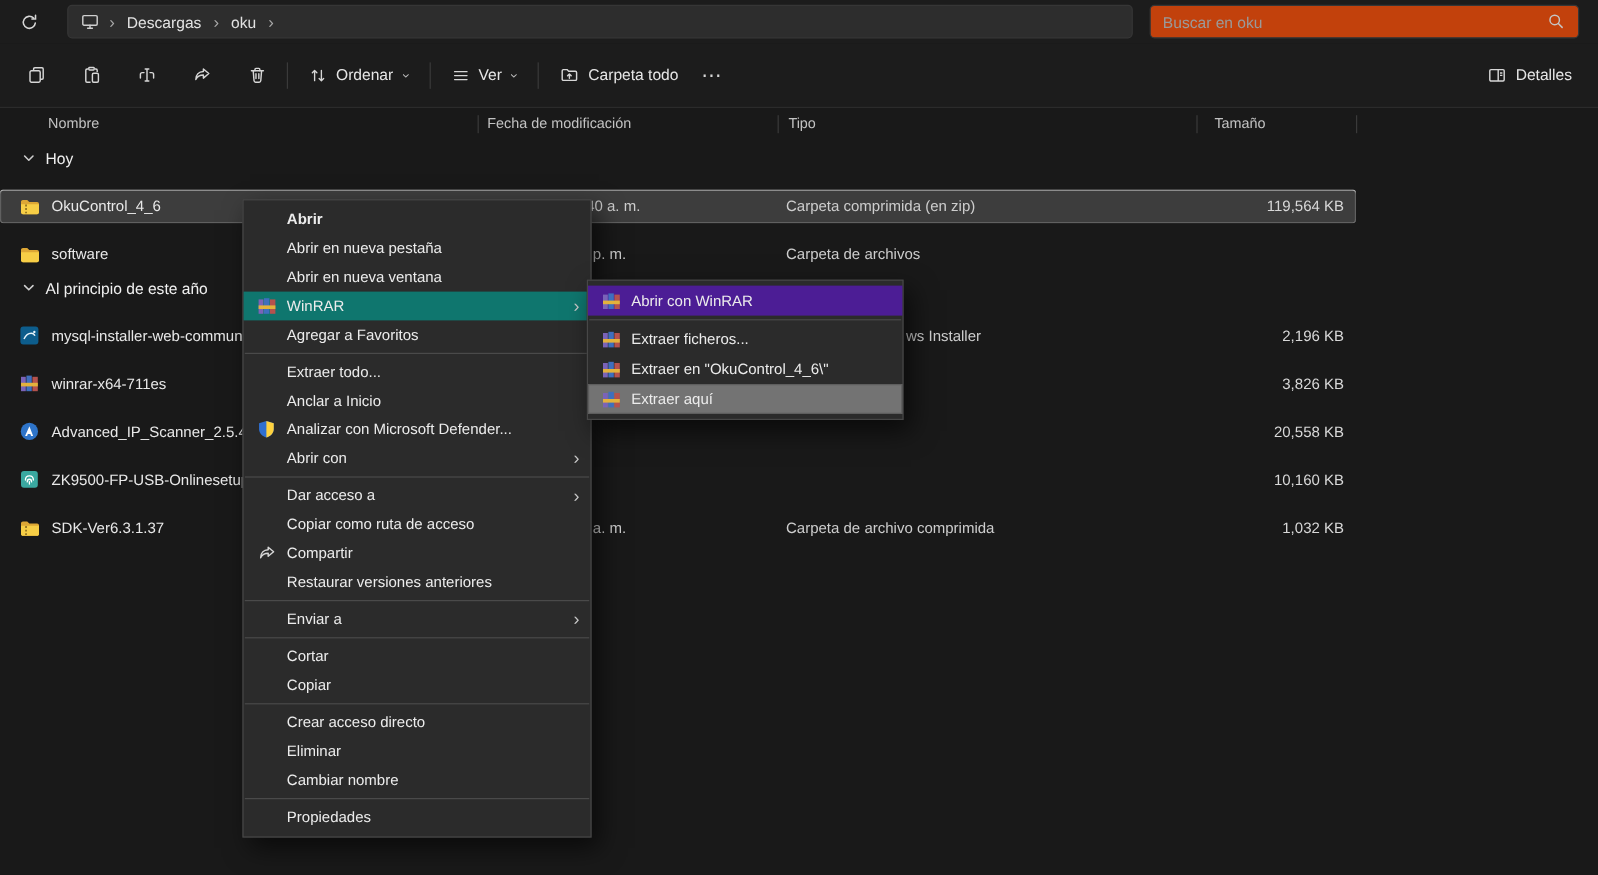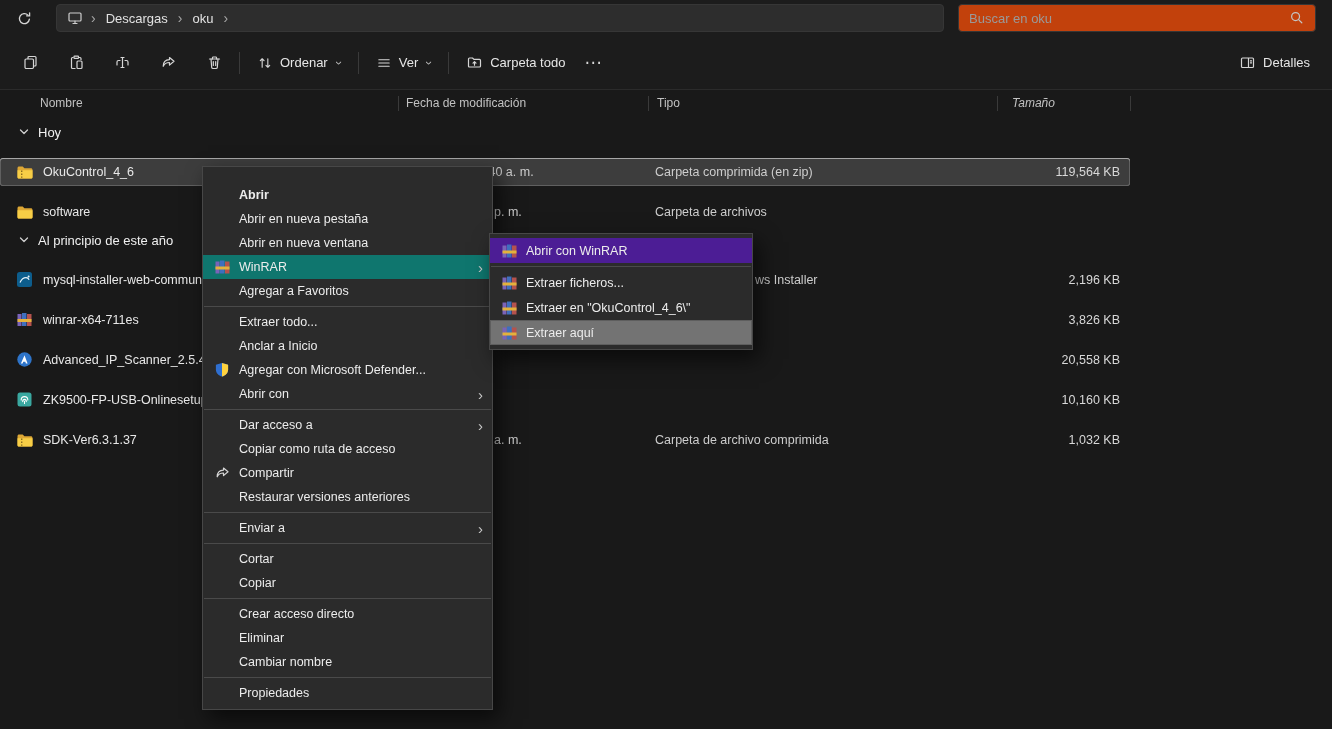--- a/index.html
+++ b/index.html
@@ -36,21 +36,21 @@
   .more { font-size:17px; letter-spacing:1px; }
 
   
   .colheaders { position:absolute; top:90px; left:0; width:1332px; height:26px; display:flex;
                 align-items:center; font-size:12px; color:#c2c2c2; }
   .ch { height:100%; display:flex; align-items:center; }
   .chsep { width:1px; height:15px; background:#3a3a3a; }
   .ch-name { width:398px; padding-left:40px; }
   .ch-date { width:249px; padding-left:7px; }
   .ch-type { width:348px; padding-left:8px; }
-  .ch-size { width:132px; padding-left:14px;font-style:italic; }
+  .ch-size { width:132px; padding-left:14px; }
 
   
   .filelist { position:absolute; top:118px; left:0; width:1332px; }
   .group-header { height:28px; display:flex; align-items:center; gap:8px; padding-left:18px;
                   font-size:13px; color:#f0f0f0; }
   .row { width:1130px; height:28px; display:flex; align-items:center; padding-left:16px;
          font-size:12.5px; color:#e8e8e8; border-radius:3px;margin-top:12px; }
   .row.selected { background:#3d3d3d;
       box-shadow: inset 0 1px 0 rgba(255,255,255,.55), inset 0 -1px 0 rgba(255,255,255,.18),
                   inset 1px 0 0 rgba(255,255,255,.18), inset -1px 0 0 rgba(255,255,255,.18); }
@@ -64,21 +64,21 @@
   .frag-submenu { position:absolute; left:100px; }
 
   
   .context-menu { position:absolute; left:202px; top:166px; width:291px; background:#2b2b2b;
                   border:1px solid #474747; box-shadow:6px 9px 20px rgba(0,0,0,.6); padding:4px 0; z-index:10; }
   .mi { height:24px; display:flex; align-items:center; padding:0 9px 0 36px; font-size:12.5px;
         color:#ececec; position:relative; }
   .mi-icon { position:absolute; left:11px; top:50%; transform:translateY(-50%); width:17px; height:17px; display:flex; }
   .mi-arrow { margin-left:auto; color:#c9c9c9; font-size:15px; line-height:1; }
   .mi.hl { background:#0f766e; }
-  .mi.bold { font-weight:bold;margin-top:12px; }
+  .mi.bold { font-weight:bold; }
   .msep { height:1px; background:#4a4a4a; margin:3px 1px; }
 
   
   .submenu { position:absolute; left:489px; top:233px; width:264px; background:#2b2b2b;
              border:1px solid #474747; box-shadow:6px 9px 20px rgba(0,0,0,.6); padding:4px 0; z-index:11; }
   .smi { height:25px; display:flex; align-items:center; padding:0 10px 0 36px; font-size:12.5px;
          color:#ececec; position:relative; }
   .smi.first { background:#4c1d95; }
   .smi.hl { background:#737373; box-shadow: inset 0 0 0 1px #5e5e5e; }
 
@@ -434,21 +434,21 @@
     </div>
     <div class="mi">
       <span>Anclar a Inicio</span>
     </div>
     <div class="mi">
       <span class="mi-icon">
           <svg width="16" height="16">
             <use href="#i-defender"></use>
           </svg>
         </span>
-      <span>Agregar con Microsoft Defender...</span>
+      <span>Analizar con Microsoft Defender...</span>
     </div>
     <div class="mi">
       <span>Abrir con</span>
       <span class="mi-arrow">›</span>
     </div>
     <div class="msep"></div>
 
     <div class="mi">
       <span>Dar acceso a</span>
       <span class="mi-arrow">›</span>

